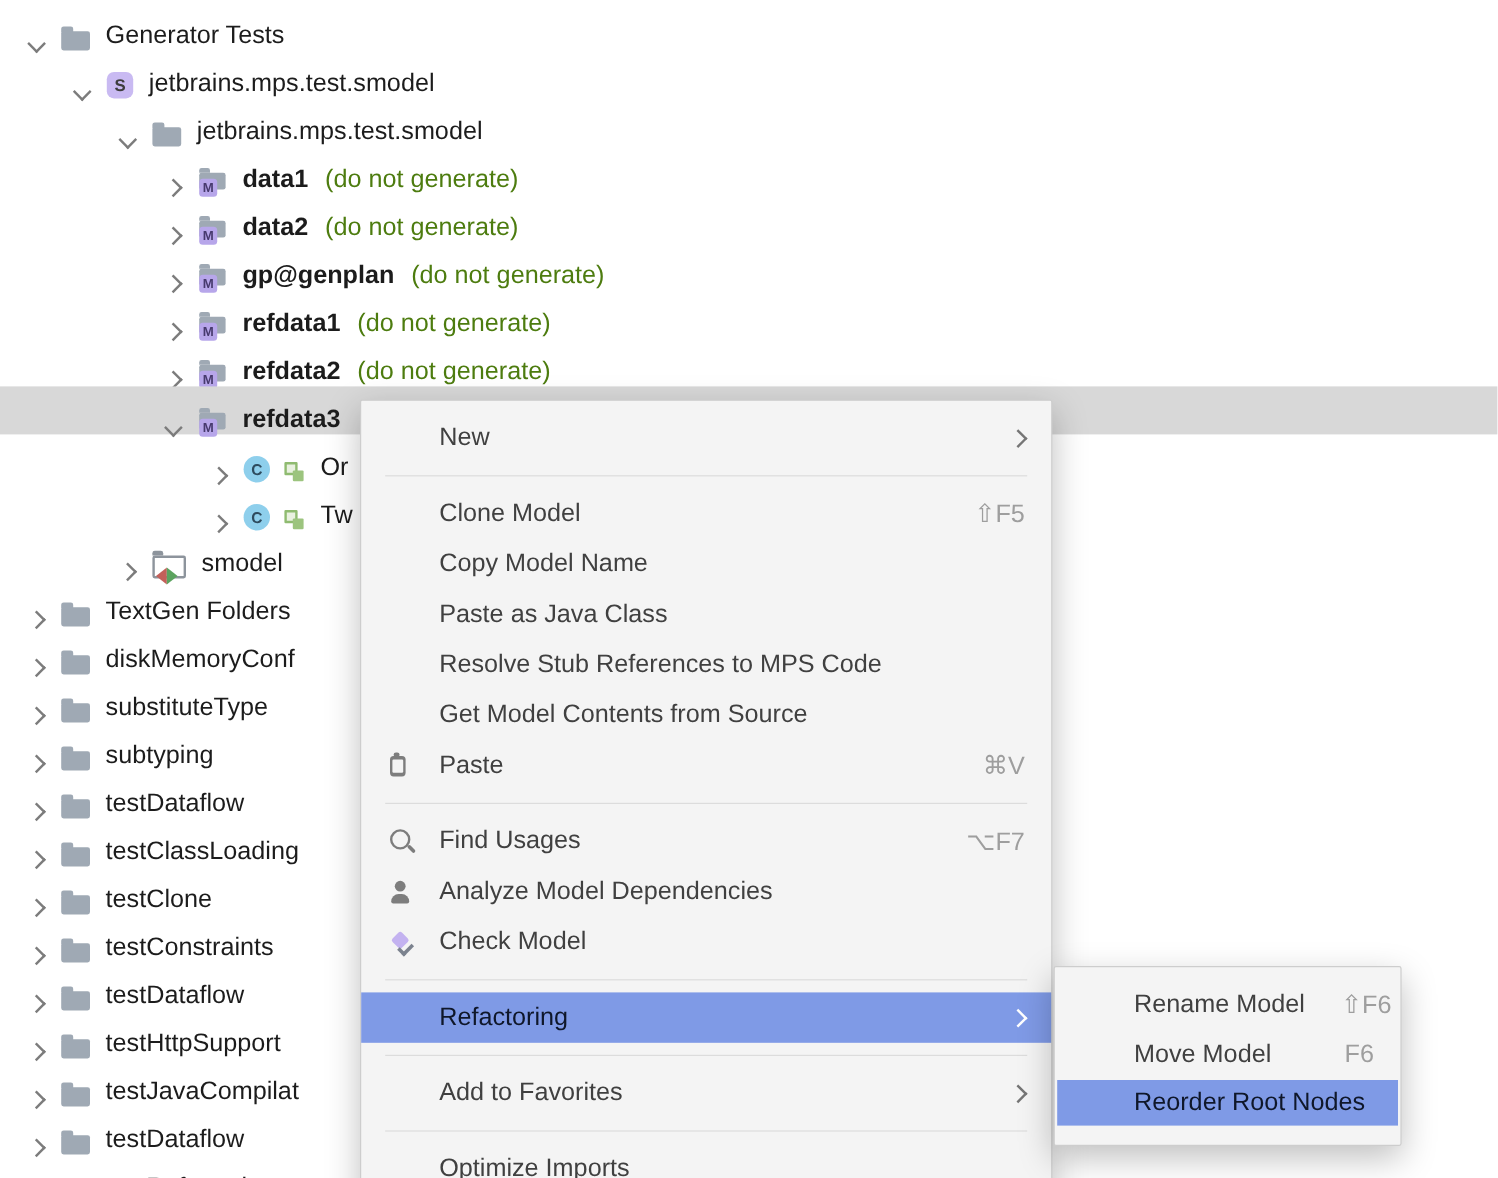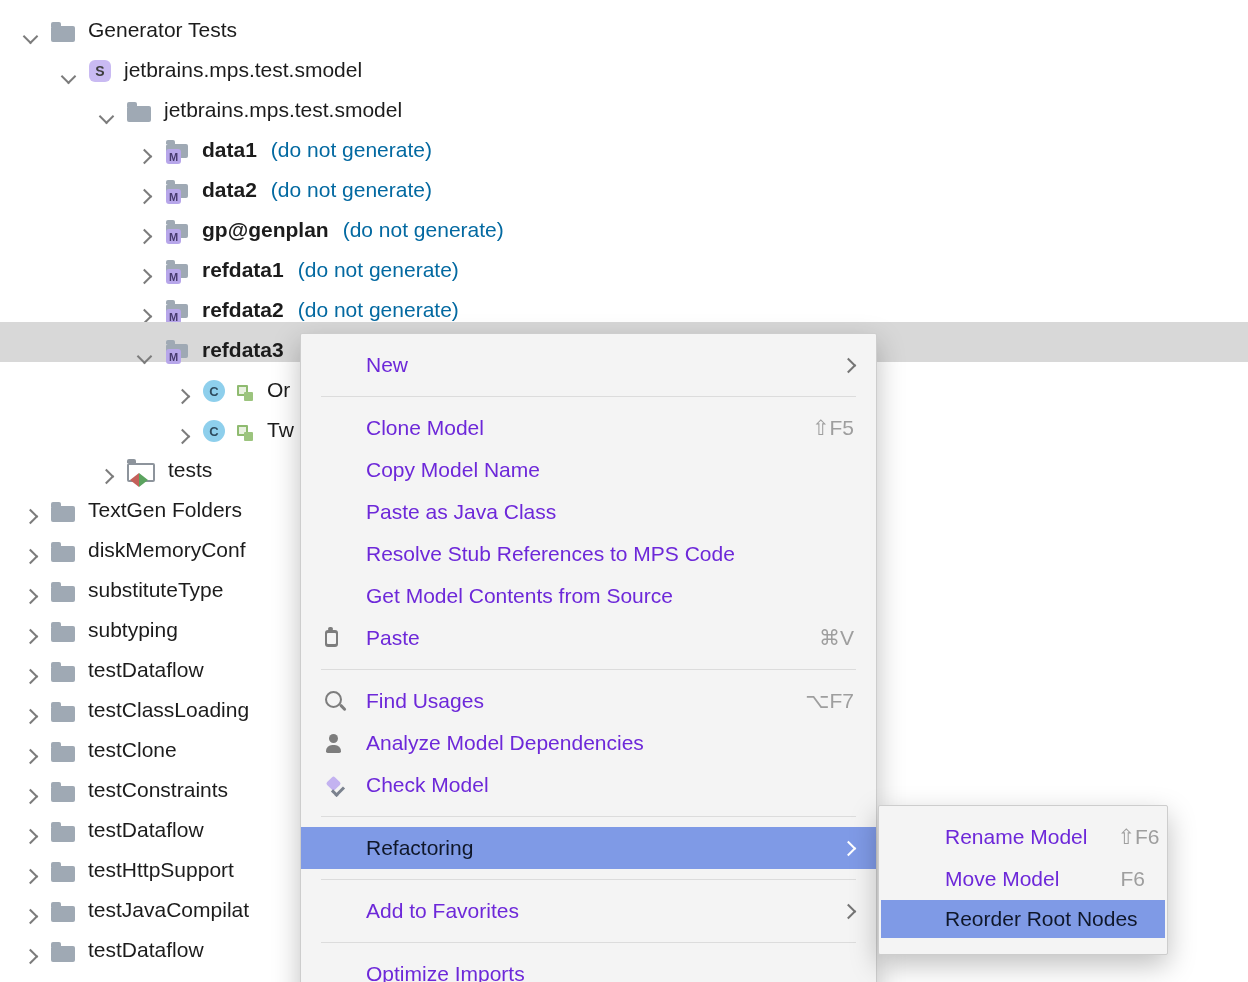--- a/index.html
+++ b/index.html
@@ -12,21 +12,21 @@
   #tree{position:absolute;inset:0;}
   .tree-row{position:absolute;left:0;width:100%;height:40px;}
   .tree-row.selected{background:#d8d8d8;}
   .tree-row-inner{display:flex;align-items:flex-end;height:100%;}
   .chev{width:9px;height:9px;border-right:2px solid #7c7c7c;border-bottom:2px solid #7c7c7c;flex:none;}
   .chev.collapsed{transform:rotate(-45deg);margin:0 3px;}
   .chev.expanded{transform:rotate(45deg);margin:-4px 3px 0 3px;}
   .chev-box{width:16px;display:flex;justify-content:center;flex:none;margin-right:13px;}
   .tree-label{font-size:21px;color:#1c1c1c;margin-left:13px;white-space:nowrap;}
   .tree-label.bold{font-weight:600;}
-  .tree-suffix{font-size:21px;color:#0369a1;margin-left:14px;white-space:nowrap;}
+  .tree-suffix{font-size:21px;color:#4d7c0f;margin-left:14px;white-space:nowrap;}
   
   .icon-folder{width:24px;height:16px;background:#9fa9b4;border-radius:2px;position:relative;margin-top:5px;flex:none;}
   .icon-folder::before{content:"";position:absolute;top:-4px;left:0;width:10px;height:5px;background:#9fa9b4;border-radius:2px 2px 0 0;}
   .icon-model{position:relative;width:24px;height:24px;flex:none;}
   .icon-model .mfold{position:absolute;top:6px;left:1px;width:22px;height:14px;background:#9fa9b4;border-radius:2px;}
   .icon-model .mfold::before{content:"";position:absolute;top:-4px;left:0;width:9px;height:4px;background:#9fa9b4;border-radius:2px 2px 0 0;}
   .icon-model .mbadge{position:absolute;left:1px;bottom:-2px;width:15px;height:15px;background:#b7a6ea;border-radius:3px;
     color:#473a6e;font-size:11px;font-weight:700;display:flex;align-items:center;justify-content:center;}
   .icon-solution{width:22px;height:22px;border-radius:6px;background:#c9baf2;color:#3d3d3d;
     font-size:14px;font-weight:600;display:flex;align-items:center;justify-content:center;flex:none;}
@@ -43,21 +43,21 @@
     border-top:7px solid transparent;border-bottom:7px solid transparent;border-left:9px solid #5ba35f;}
   
   .menu{position:absolute;background:#f4f4f4;border:1px solid #cdcdcd;border-radius:2px;
     box-shadow:0 10px 28px rgba(0,0,0,0.25);box-sizing:border-box;}
   #context-menu{left:300px;top:333px;width:577px;height:700px;padding-top:10px;}
   #submenu{left:878px;top:805px;width:290px;height:150px;padding-top:10px;}
   .menu-item{height:42px;display:flex;align-items:center;padding:0 22px 0 24px;position:relative;}
   .menu-item .mi-iconslot{width:41px;flex:none;display:flex;align-items:center;}
   .menu-item.noicon .mi-iconslot{width:41px;}
   #submenu .menu-item{padding:0 22px 0 25px;}
-  .mi-label{font-size:21px;color:#6d28d9;flex:1;white-space:nowrap;}
+  .mi-label{font-size:21px;color:#404040;flex:1;white-space:nowrap;}
   .mi-shortcut{font-size:21px;color:#9e9e9e;margin-left:30px;white-space:nowrap;}
   .mi-arrow{width:9px;height:9px;border-right:2px solid #757575;border-top:2px solid #757575;
     transform:rotate(45deg);flex:none;margin-left:20px;}
   .menu-item.highlight{background:#7f9ae6;}
   .menu-item.highlight .mi-label{color:#0f172a;}
   .menu-item.highlight .mi-arrow{border-color:#ffffff;}
   #submenu .menu-item.highlight{margin:0 2px;padding:0 20px 0 23px;height:38px;}
   .menu-sep{height:1px;background:#dcdcdc;margin:10px 20px;}
   
   .mi-clipboard{width:13px;height:17px;background:#7d7d7d;border-radius:3px;position:relative;}
@@ -204,21 +204,21 @@
     </div>
     <div class="tree-row" style="top: 442px;">
       <div class="tree-row-inner" style="padding-left: 98px;">
         <span class="chev-box">
           <span class="chev collapsed"></span>
         </span>
         <span class="icon-testsfolder">
           <span class="tri-red"></span>
           <span class="tri-green"></span>
         </span>
-        <span class="tree-label">tests</span>
+        <span class="tree-label">smodel</span>
       </div>
     </div>
     <div class="tree-row" style="top: 482px;">
       <div class="tree-row-inner" style="padding-left: 22px;">
         <span class="chev-box">
           <span class="chev collapsed"></span>
         </span>
         <span class="icon-folder"></span>
         <span class="tree-label">TextGen Folders</span>
       </div>

